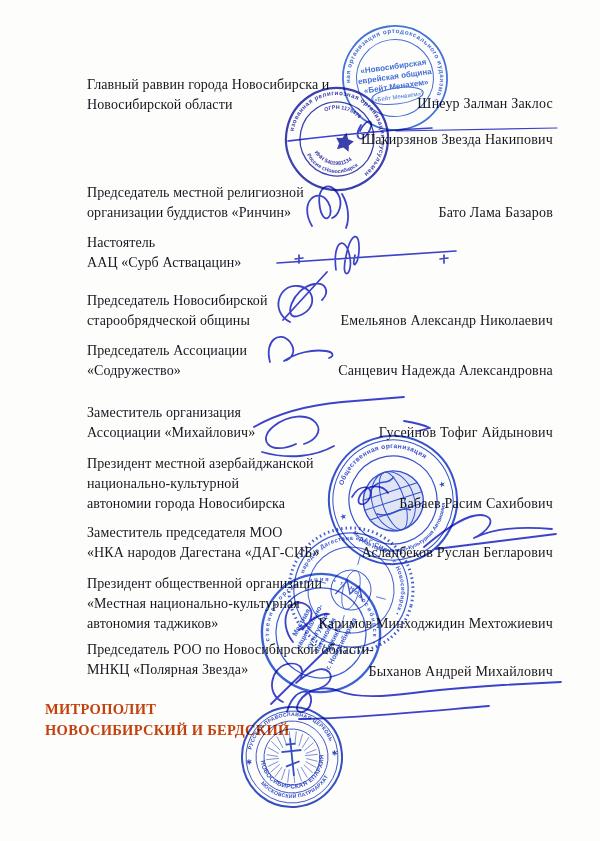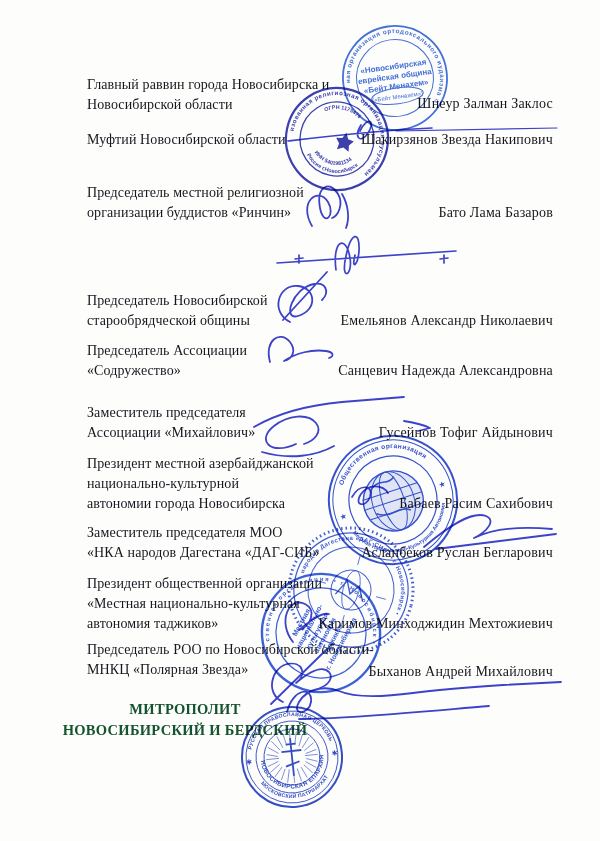--- a/index.html
+++ b/index.html
@@ -11,64 +11,65 @@
   }
   .sig-title{
     position:absolute;left:87px;width:330px;
     font-size:14px;line-height:20px;letter-spacing:.1px;
   }
   .sig-name{
     position:absolute;right:47px;width:320px;text-align:right;
     font-size:14px;line-height:20px;letter-spacing:.2px;
   }
   .metropolitan{
-    position:absolute;left:45px;top:699px;width:280px;text-align:center;
-    font-size:14.5px;font-weight:bold;line-height:21px;letter-spacing:.3px;color:#14532d;
+    position:absolute;left:45px;top:699px;width:280px;text-align:left;
+    font-size:14.5px;font-weight:bold;line-height:21px;letter-spacing:.3px;color:#c2410c;
   }
   .stamp{position:absolute;mix-blend-mode:multiply;opacity:.93;}
   .signatures{position:absolute;left:0;top:0;mix-blend-mode:multiply;pointer-events:none;}
   .stamp text{font-family:"Liberation Sans","DejaVu Sans",sans-serif;}
 </style>
 </head>
 <body>
 
 <div class="page">
 
   <div class="sig-title" style="top:75px">
     <div>Главный раввин города Новосибирска и</div>
     <div>Новосибирской области</div>
   </div>
   <div class="sig-name" style="top:94px">Шнеур Залман Заклос</div>
 
-  <div class="sig-title" style="top:130px">
-    <div>Муфтий Новосибирской области</div>
-  </div>
   <div class="sig-name" style="top:130px">Шакирзянов Звезда Накипович</div>
 
   <div class="sig-title" style="top:183px">
     <div>Председатель местной религиозной</div>
     <div>организации буддистов «Ринчин»</div>
   </div>
   <div class="sig-name" style="top:203px">Бато Лама Базаров</div>
 
+  <div class="sig-title" style="top:233px">
+    <div>Настоятель</div>
+    <div>ААЦ «Сурб Аствацацин»</div>
+  </div>
 
   <div class="sig-title" style="top:291px">
     <div>Председатель Новосибирской</div>
     <div>старообрядческой общины</div>
   </div>
   <div class="sig-name" style="top:311px">Емельянов Александр Николаевич</div>
 
   <div class="sig-title" style="top:341px">
     <div>Председатель Ассоциации</div>
     <div>«Содружество»</div>
   </div>
   <div class="sig-name" style="top:361px">Санцевич Надежда Александровна</div>
 
   <div class="sig-title" style="top:403px">
-    <div>Заместитель председателя</div>
+    <div>Заместитель организация</div>
     <div>Ассоциации «Михайлович»</div>
   </div>
   <div class="sig-name" style="top:423px">Гусейнов Тофиг Айдынович</div>
 
   <div class="sig-title" style="top:454px">
     <div>Президент местной азербайджанской</div>
     <div>национально-культурной</div>
     <div>автономии города Новосибирска</div>
   </div>
   <div class="sig-name" style="top:494px">Бабаев Расим Сахибович</div>

